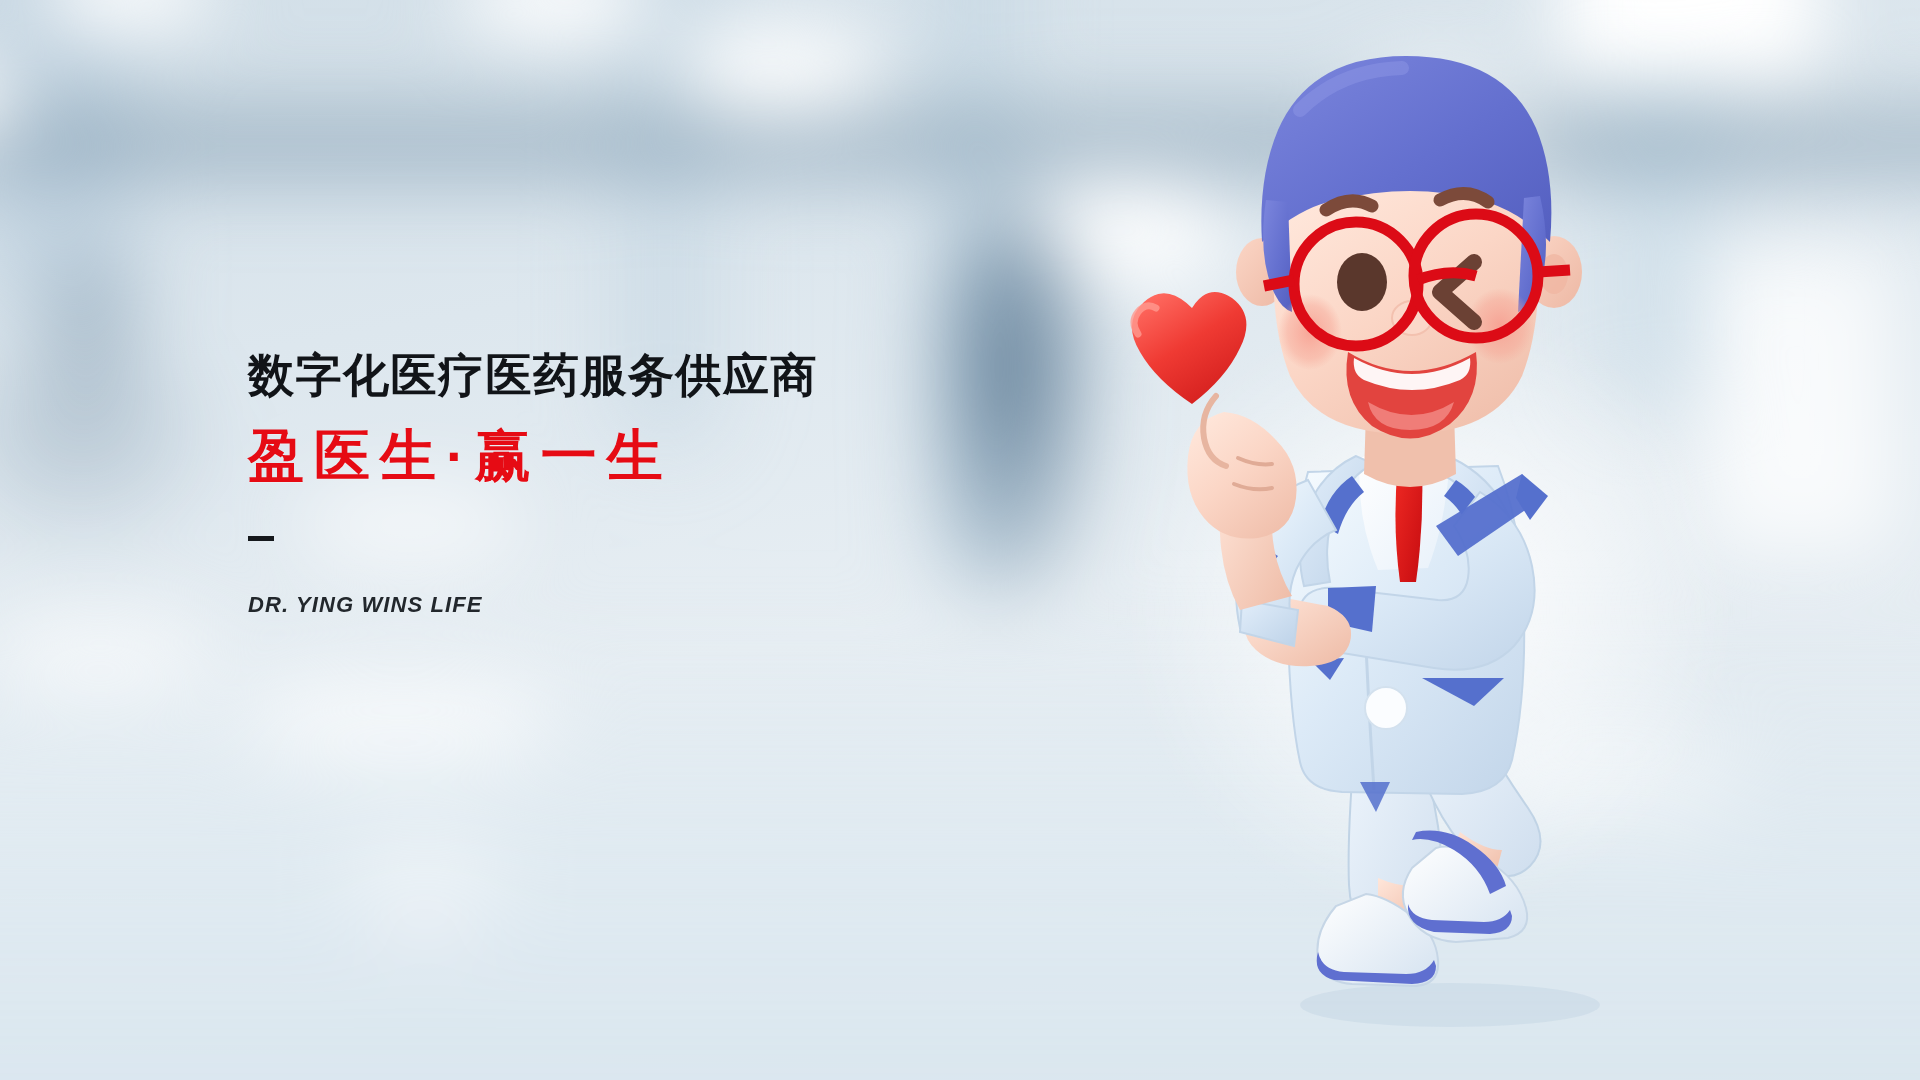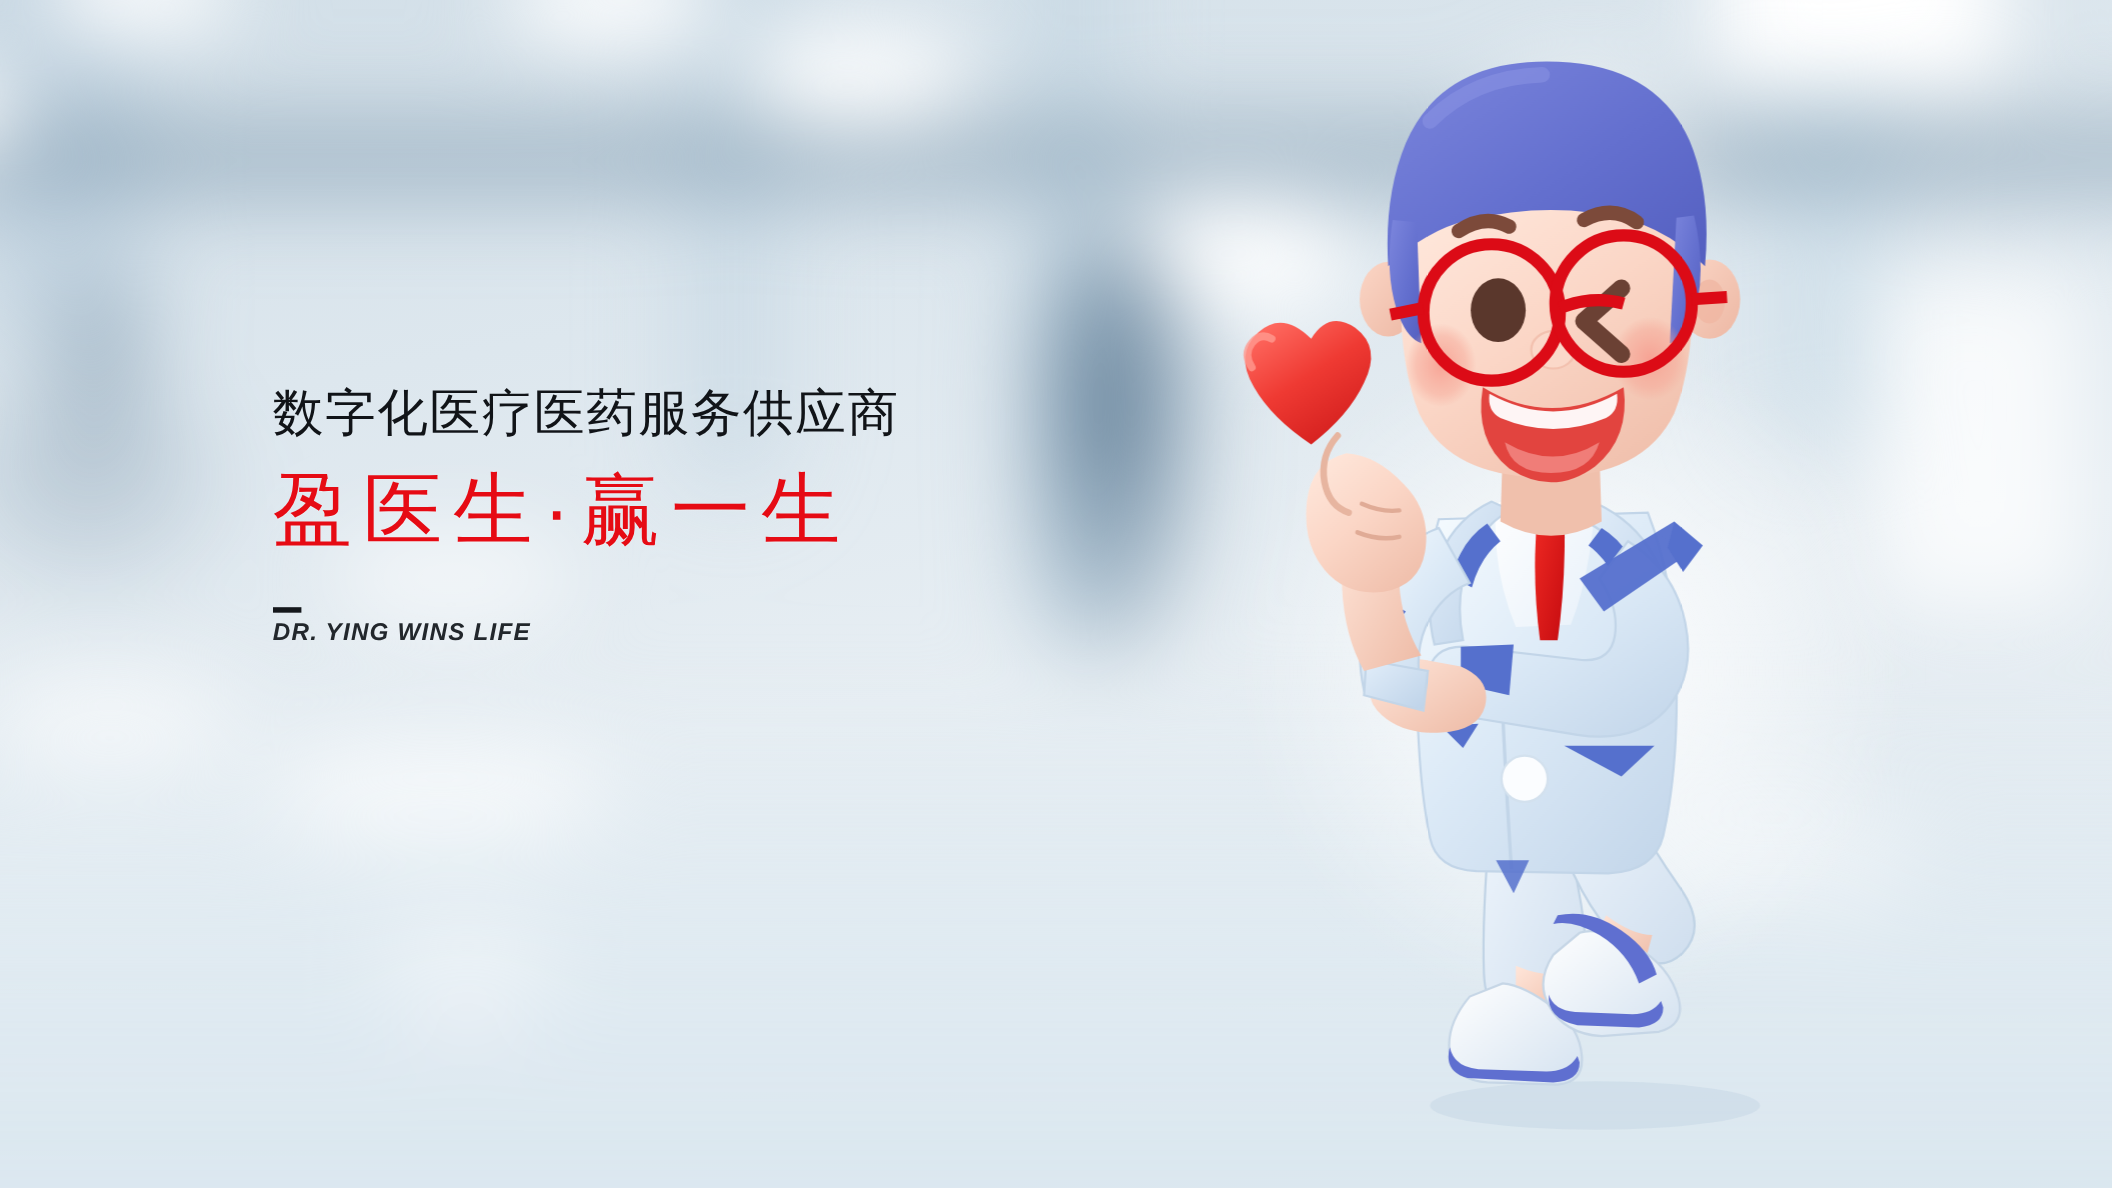--- a/index.html
+++ b/index.html
@@ -93,41 +93,42 @@
     position: absolute;
     left: 248px;
     top: 352px;
     z-index: 40;
   }
   .headline-cn {
     font-size: 46px;
     line-height: 1;
     letter-spacing: 1.5px;
     color: #111418;
-    font-weight: 400;
+    font-weight: 700;
     white-space: nowrap;
     margin: 0;
   }
   .headline-red {
     margin: 30px 0 0 0;
-    font-size: 72px;
+    font-size: 56px;
     line-height: 1;
     letter-spacing: 10px;
     color: #e60b14;
-    font-weight: 400;
+    font-weight: 700;
     white-space: nowrap;
     text-shadow: 0 1px 0 rgba(255,255,255,0.25);
   }
   .rule {
     margin-top: 52px;
     width: 26px;
     height: 5px;
     background: #15181c;
   }
   .en-block {
+    margin-top: 46px;
   }
   .en-line {
     font-size: 22px;
     line-height: 36px;
     letter-spacing: 1.1px;
     font-style: italic;
     font-weight: 700;
     color: #22272c;
     white-space: nowrap;
   }

